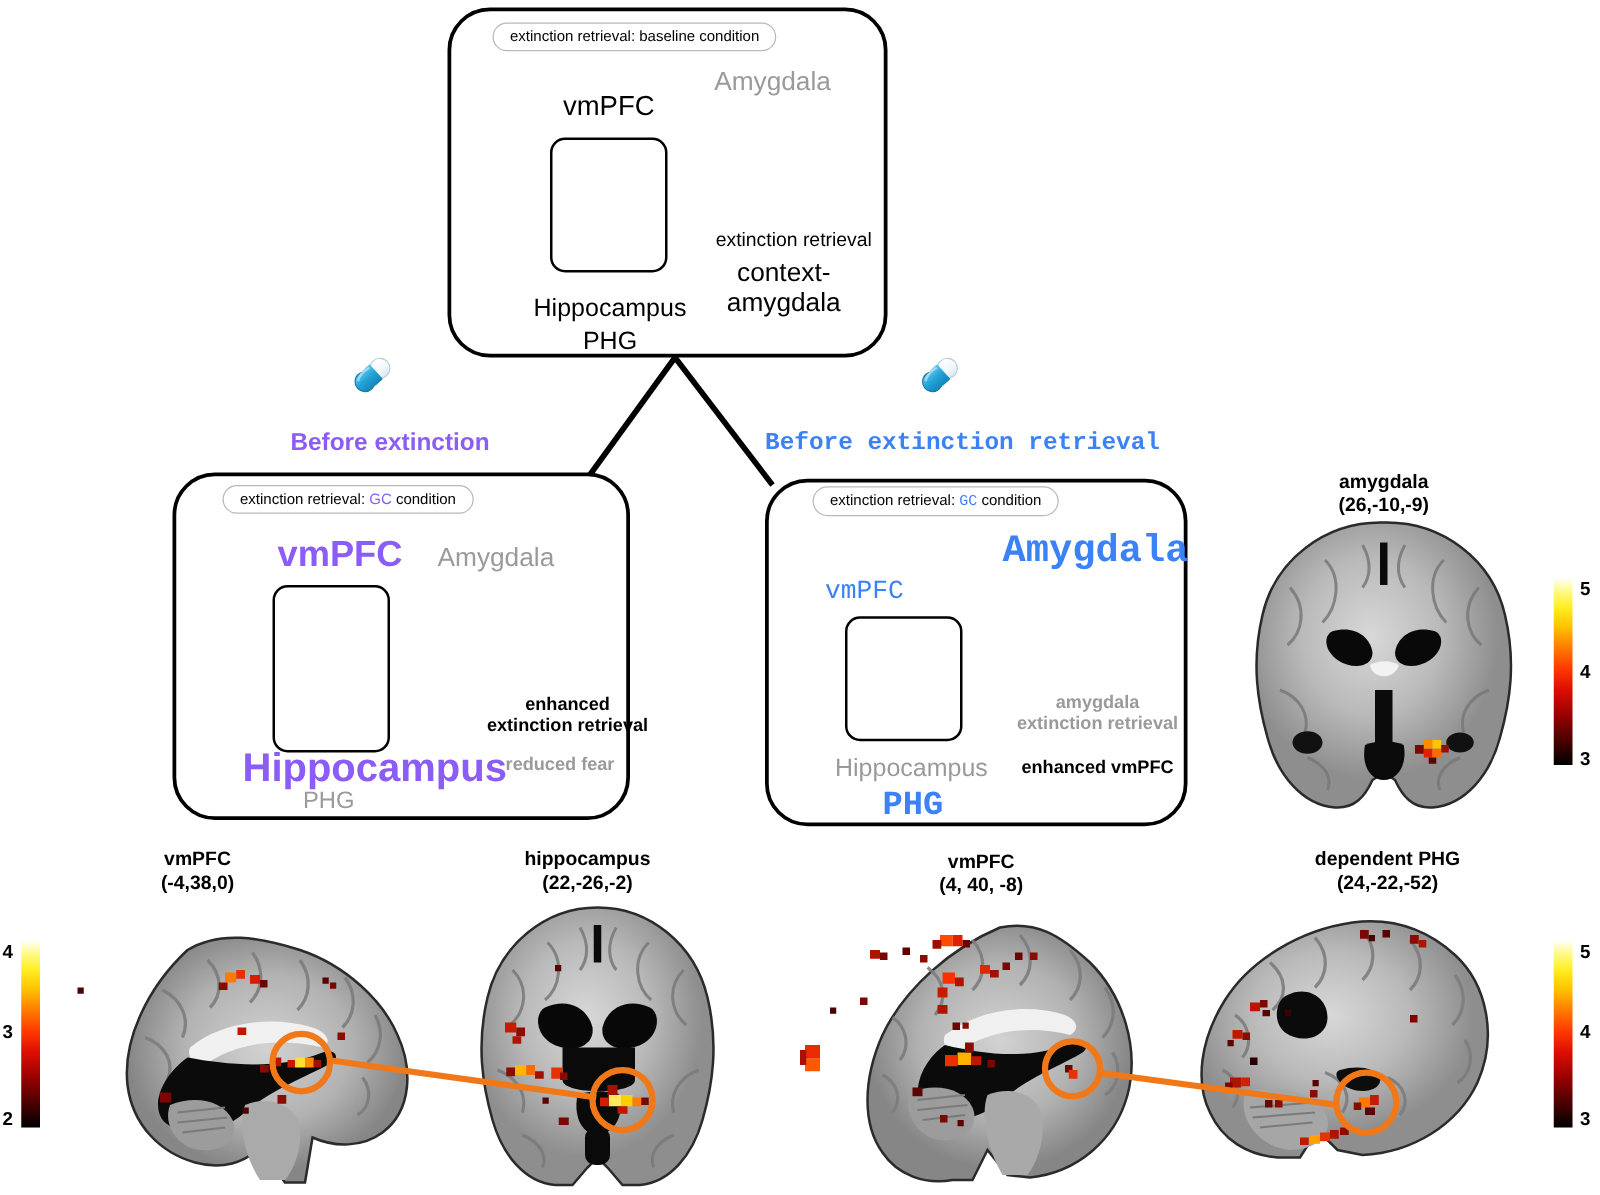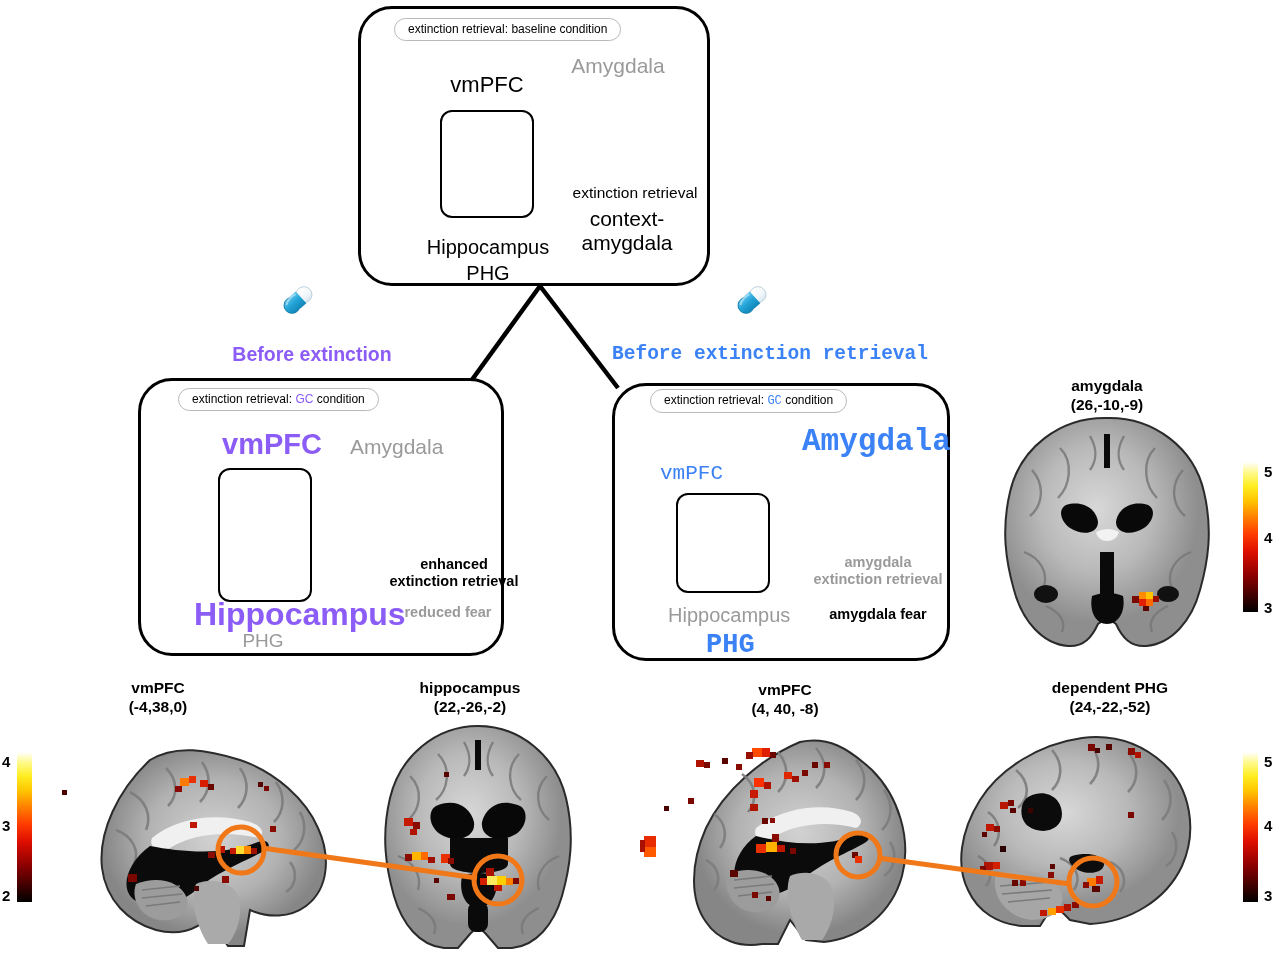--- a/index.html
+++ b/index.html
@@ -550,21 +550,21 @@
   <span>Hippocampus</span>
 </div>
 <div class="lbl red bold" style="left:706px;top:630px;font-size:27px;">
   <span>PHG</span>
 </div>
 <div class="lbl ctr grey bold" style="left:878px;top:554px;font-size:14.5px;">
   <div><span>amygdala</span></div>
   <div><span>extinction retrieval</span></div>
 </div>
 <div class="lbl ctr bold" style="left:878px;top:606px;font-size:14.5px;">
-  <span>amygdala fear</span>
+  <span>enhanced vmPFC</span>
 </div>
 
 <div class="scan-title" style="left:1107px;top:376px;">
   <div><span>amygdala</span></div>
   <div><span>(26,-10,-9)</span></div>
 </div>
 
 <div class="scan-title" style="left:158px;top:678px;">
   <div><span>vmPFC</span></div>
   <div><span>(-4,38,0)</span></div>

